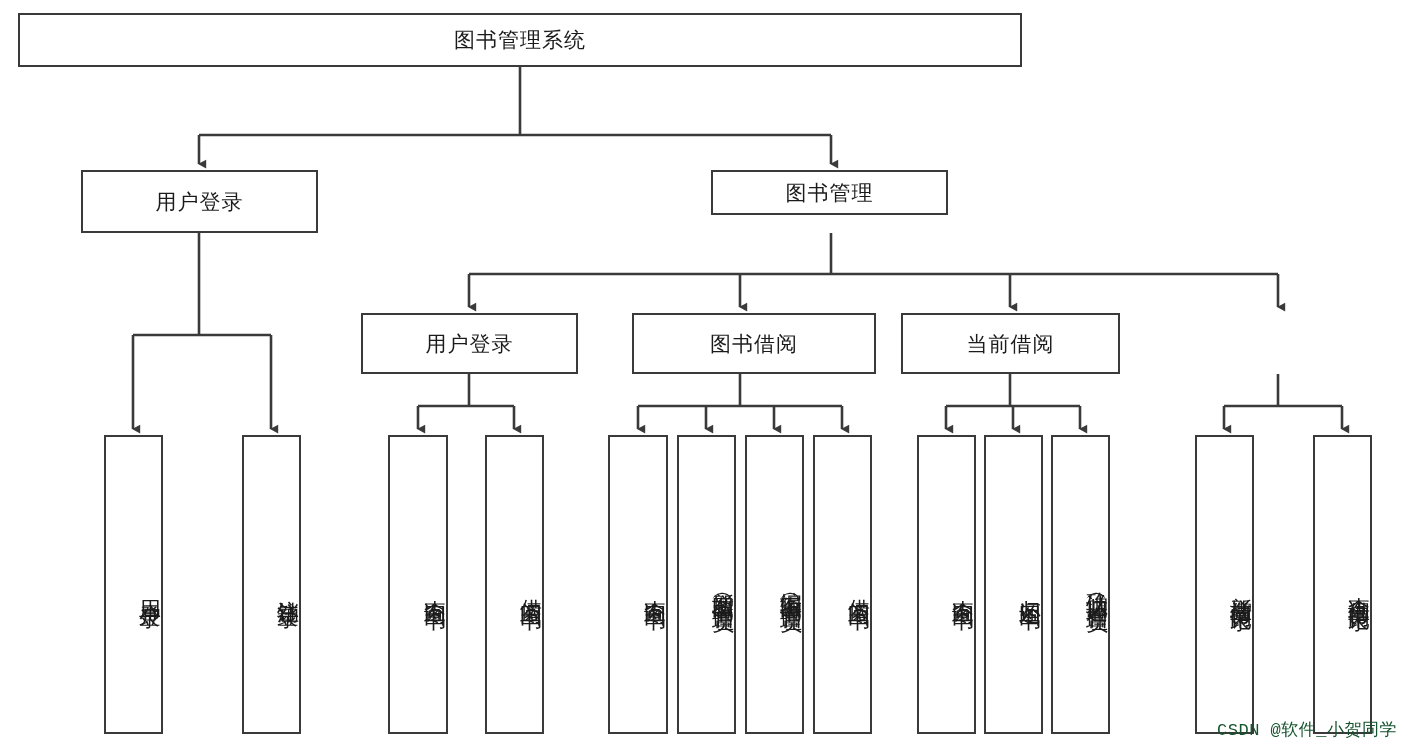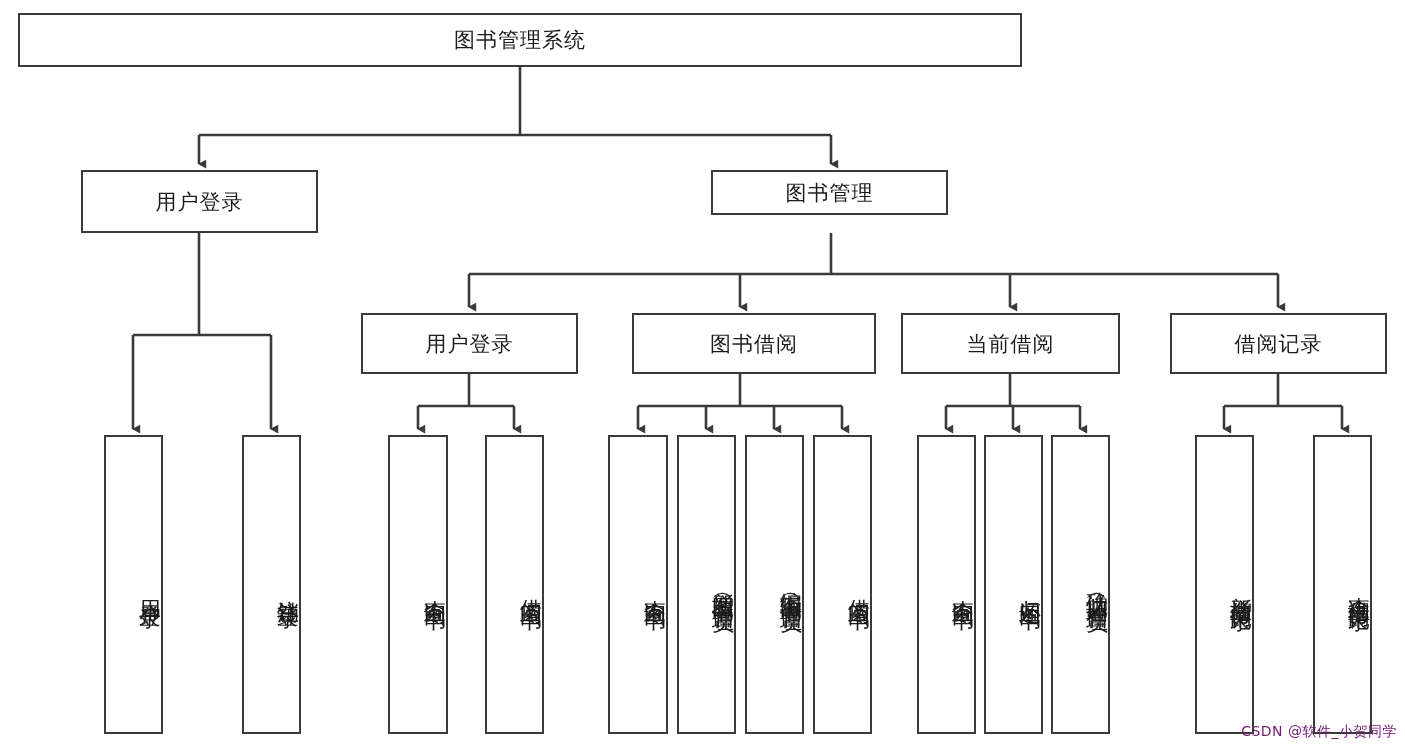--- a/index.html
+++ b/index.html
@@ -53,24 +53,25 @@
     text-orientation: upright;
     white-space: nowrap;
   }
   .node .txt {
     display: inline-block;
   }
   #watermark {
     position: absolute;
     right: 8px;
     bottom: 6px;
-    font-size: 14px;
-    color: #701a75;
+    font-size: 17px;
+    color: #14532d;
     letter-spacing: 0.5px;
     white-space: nowrap;
+    font-family: Liberation Mono, monospace;
   }
 </style>
 </head>
 <body>
 
 <div id="stage">
 
   <svg id="wires" viewBox="0 0 1405 747" xmlns="http://www.w3.org/2000/svg">
     <defs>
       <marker id="arrow" markerWidth="10" markerHeight="10" refX="4.6" refY="7.6" orient="auto" markerUnits="userSpaceOnUse">
@@ -134,23 +135,20 @@
 
   <div class="node horiz" style="left:361px; top:313px; width:217px; height:61px;">
     <span class="txt">用户登录</span>
   </div>
   <div class="node horiz" style="left:632px; top:313px; width:244px; height:61px;">
     <span class="txt">图书借阅</span>
   </div>
   <div class="node horiz" style="left:901px; top:313px; width:219px; height:61px;">
     <span class="txt">当前借阅</span>
   </div>
-  <div class="node horiz" style="left:1170px; top:313px; width:217px; height:61px;">
-    <span class="txt">借阅记录</span>
-  </div>
 
   <div class="node vert" style="left:104px; top:435px; width:59px; height:299px;">
     <span class="txt">用户登录</span>
   </div>
   <div class="node vert" style="left:242px; top:435px; width:59px; height:299px;">
     <span class="txt">注销登录</span>
   </div>
 
   <div class="node vert" style="left:388px; top:435px; width:60px; height:299px;">
     <span class="txt">查询图书</span>

